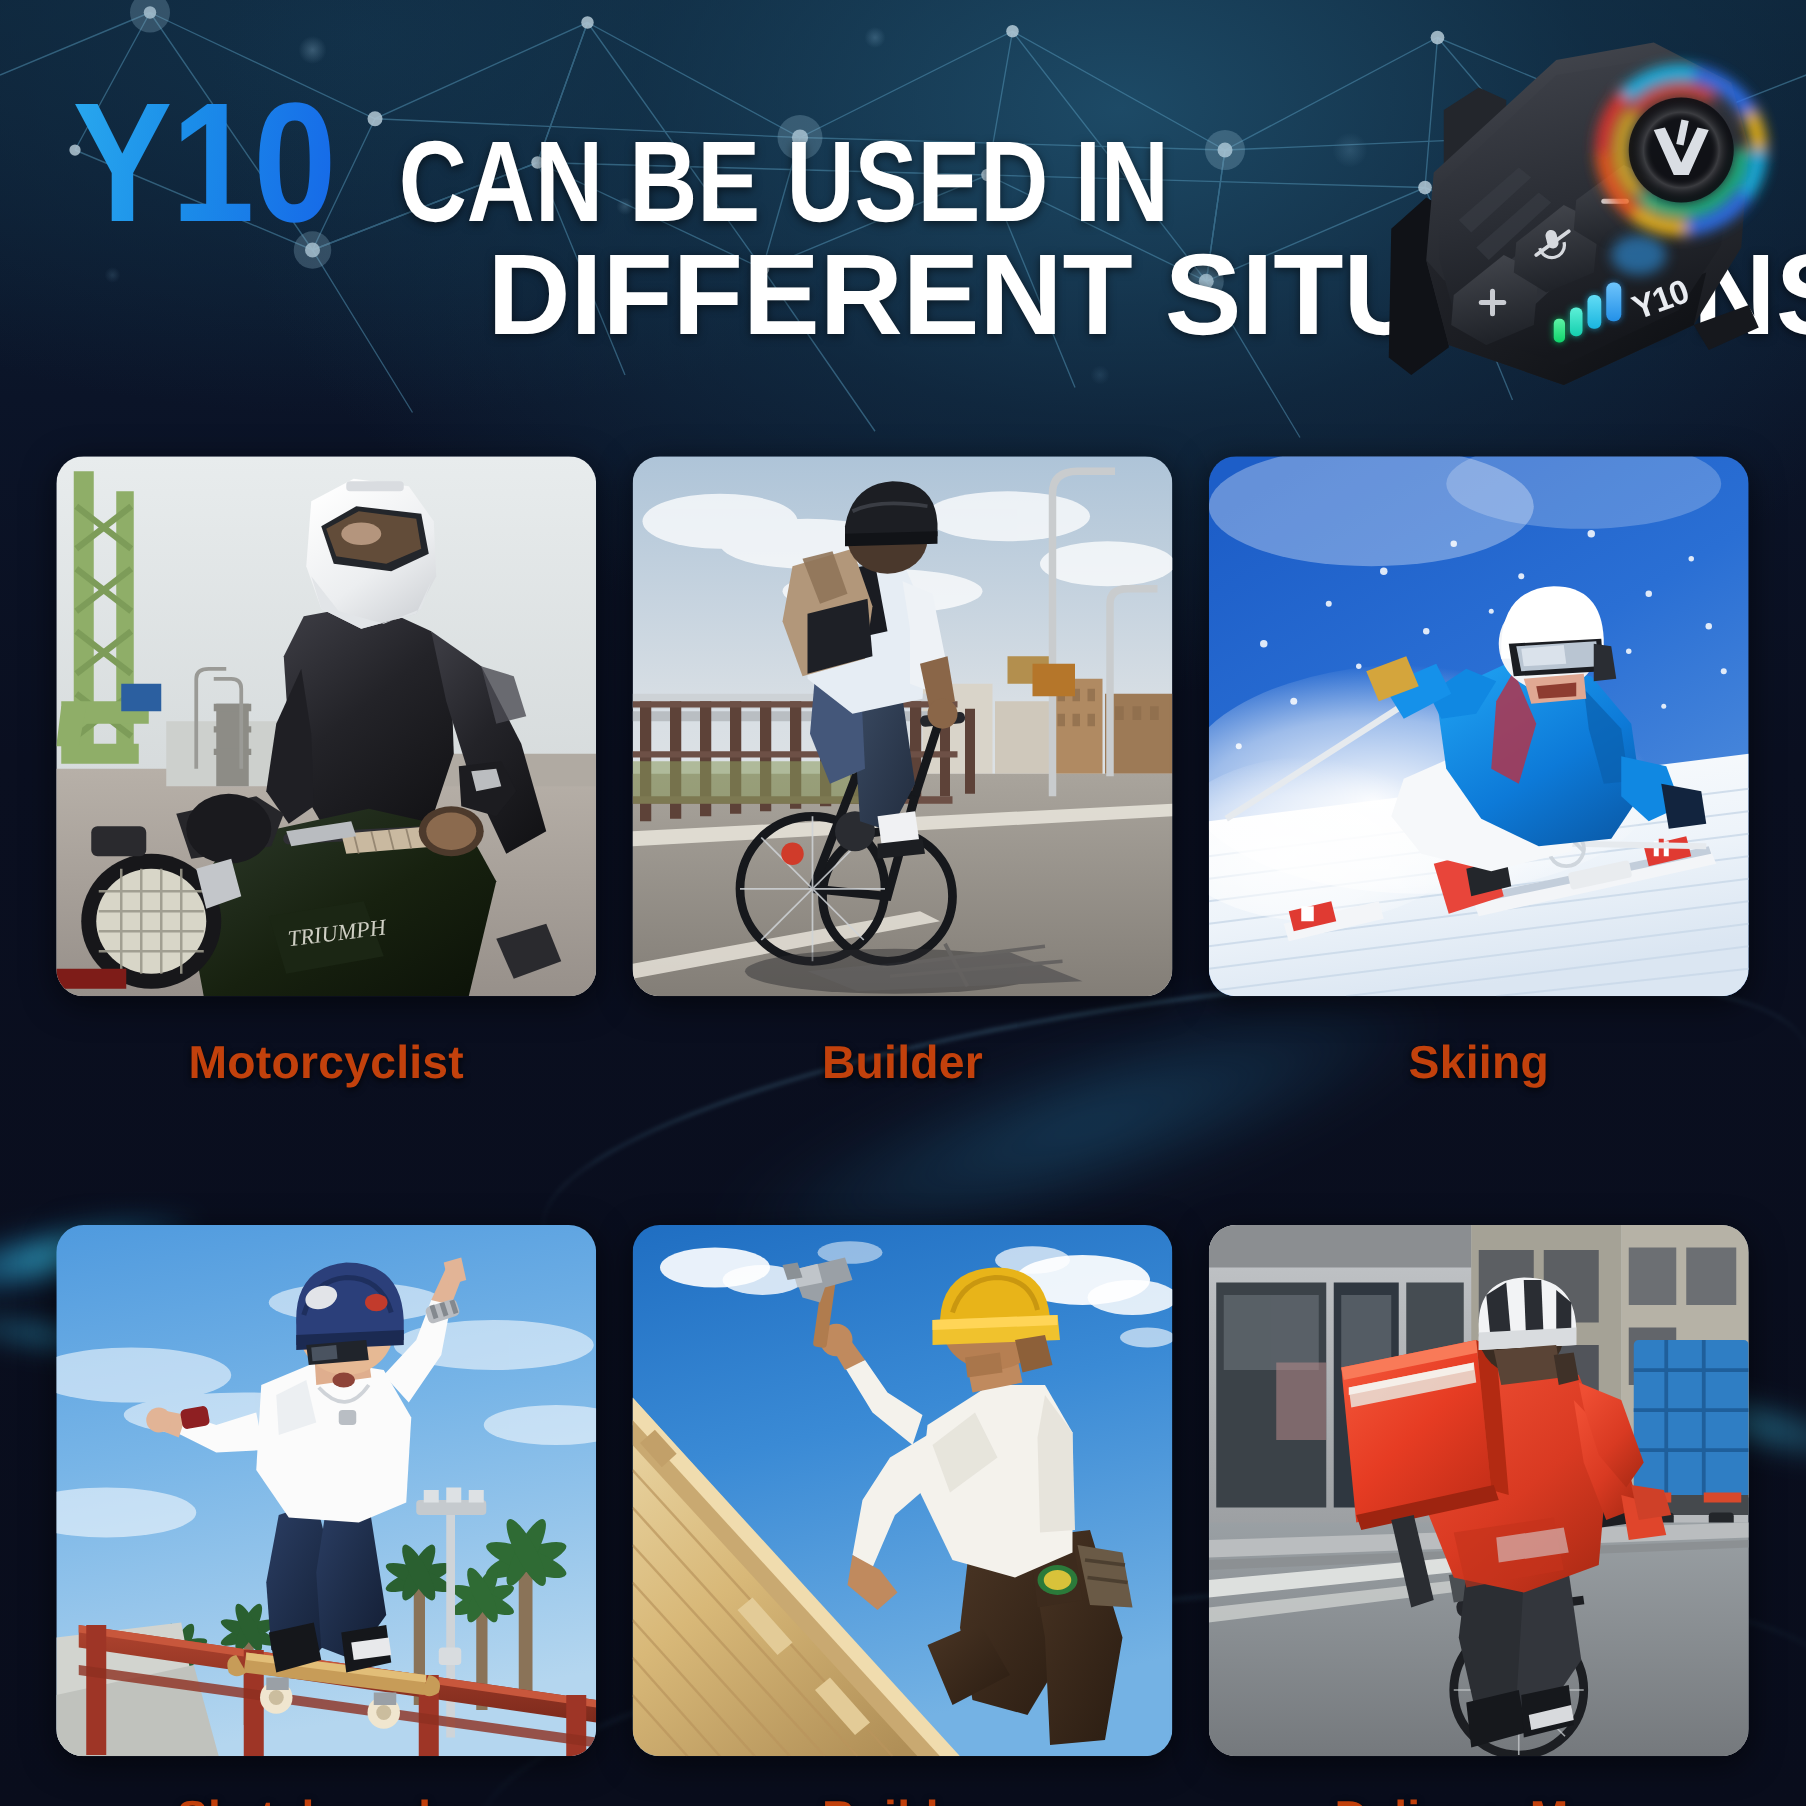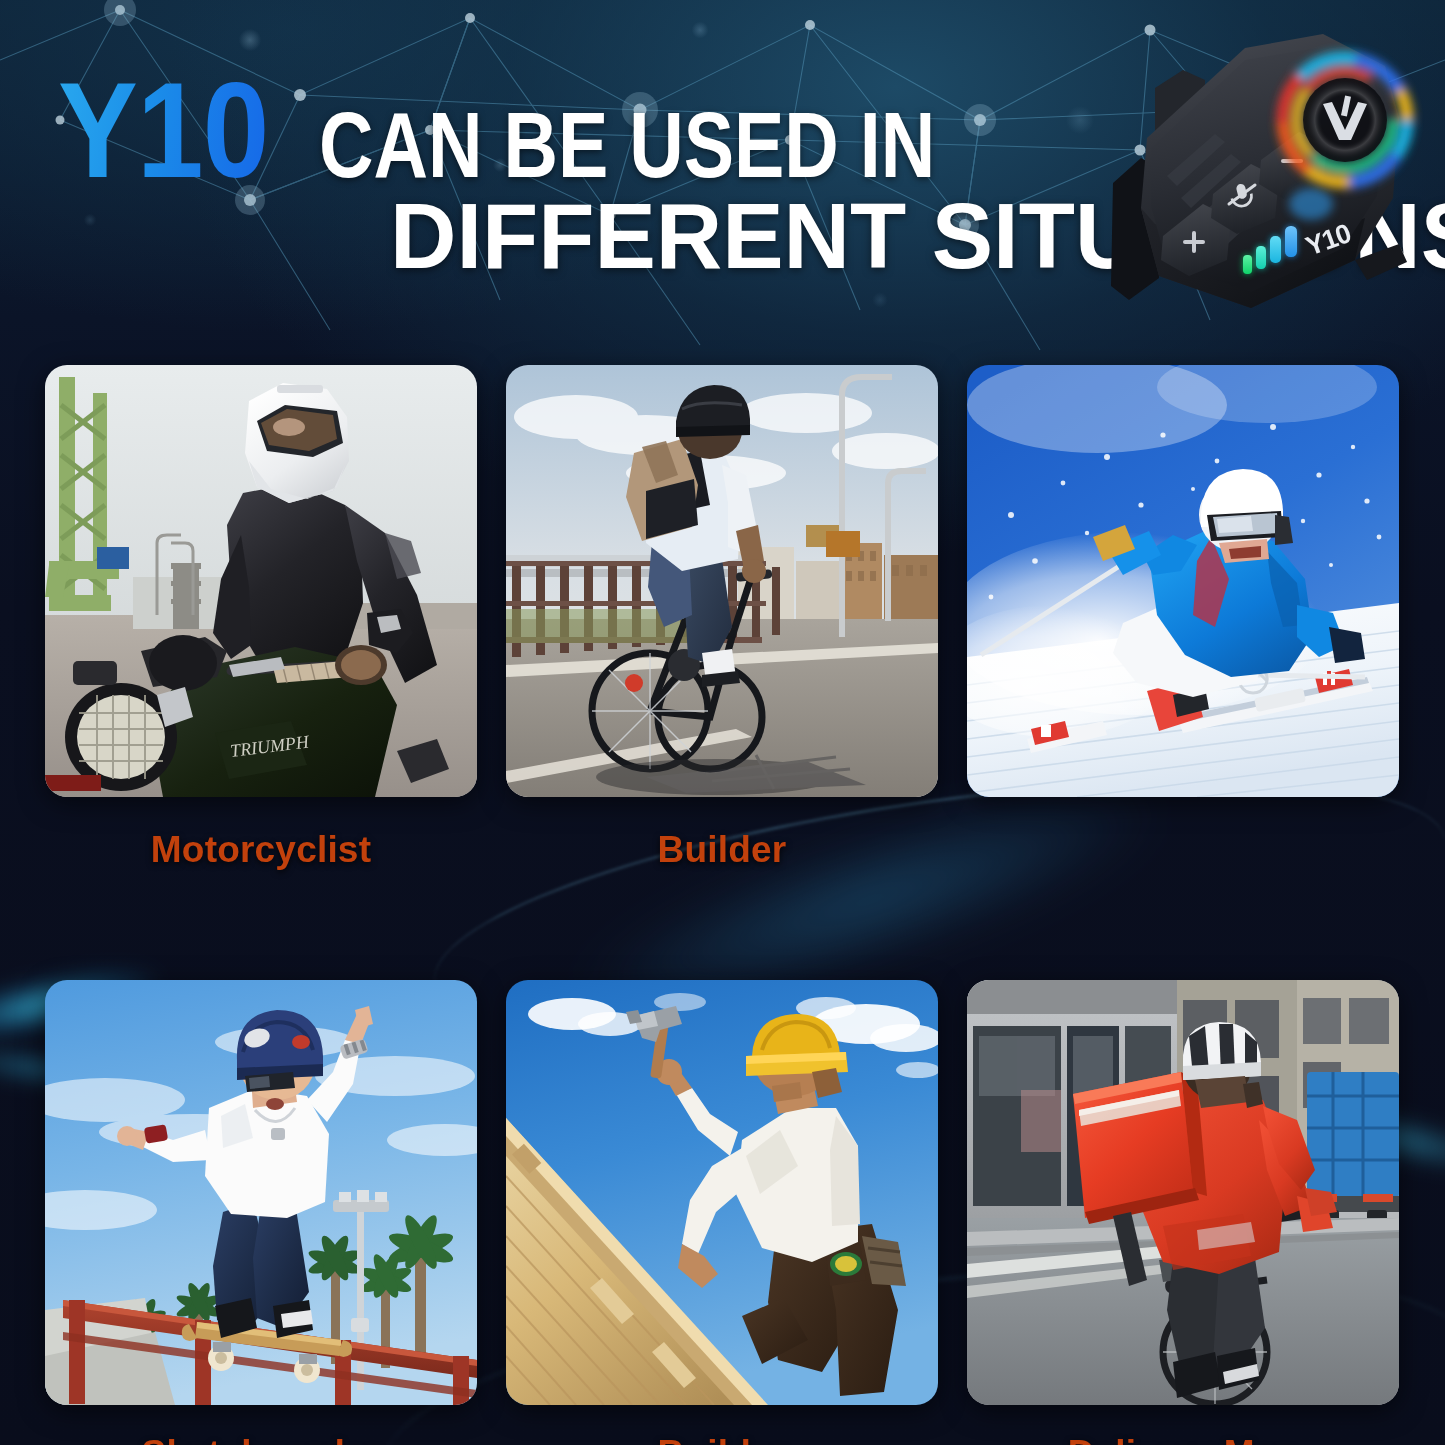--- a/index.html
+++ b/index.html
@@ -740,20 +740,21 @@
             <path d="M234 150 Q236 106 276 104 Q314 104 316 146 L316 160 L234 162 Z" fill="#ffffff"></path>
             <path d="M240 150 L314 146 L316 172 L244 176 Z" fill="#1b1d22"></path>
             <path d="M246 152 L310 148 L312 168 L250 172 Z" fill="#b9c5d2"></path>
             <path d="M250 154 L284 151 L286 166 L252 168 Z" fill="#e2e9f1" opacity="0.8"></path>
             <path d="M252 178 L300 174 L302 194 L258 198 Z" fill="#e0a893"></path>
             <path d="M262 184 L294 181 L294 192 L264 194 Z" fill="#8e3c30"></path>
             <path d="M308 150 L322 152 L326 178 L308 180 Z" fill="#2a2d33"></path>
           </g>
         </svg>
       </div>
+      <div class="caption">Skiing</div>
     </div>
 
     <div class="cell row2">
       <div class="tile">
         <svg viewBox="0 0 432 425" preserveAspectRatio="xMidYMid slice">
           <defs>
             <linearGradient id="k-sky" x1="0" y1="0" x2="0.2" y2="1">
               <stop offset="0%" stop-color="#4f9ade"></stop>
                 <stop offset="45%" stop-color="#78b5e7"></stop>
                 <stop offset="100%" stop-color="#b4d6ef"></stop>

